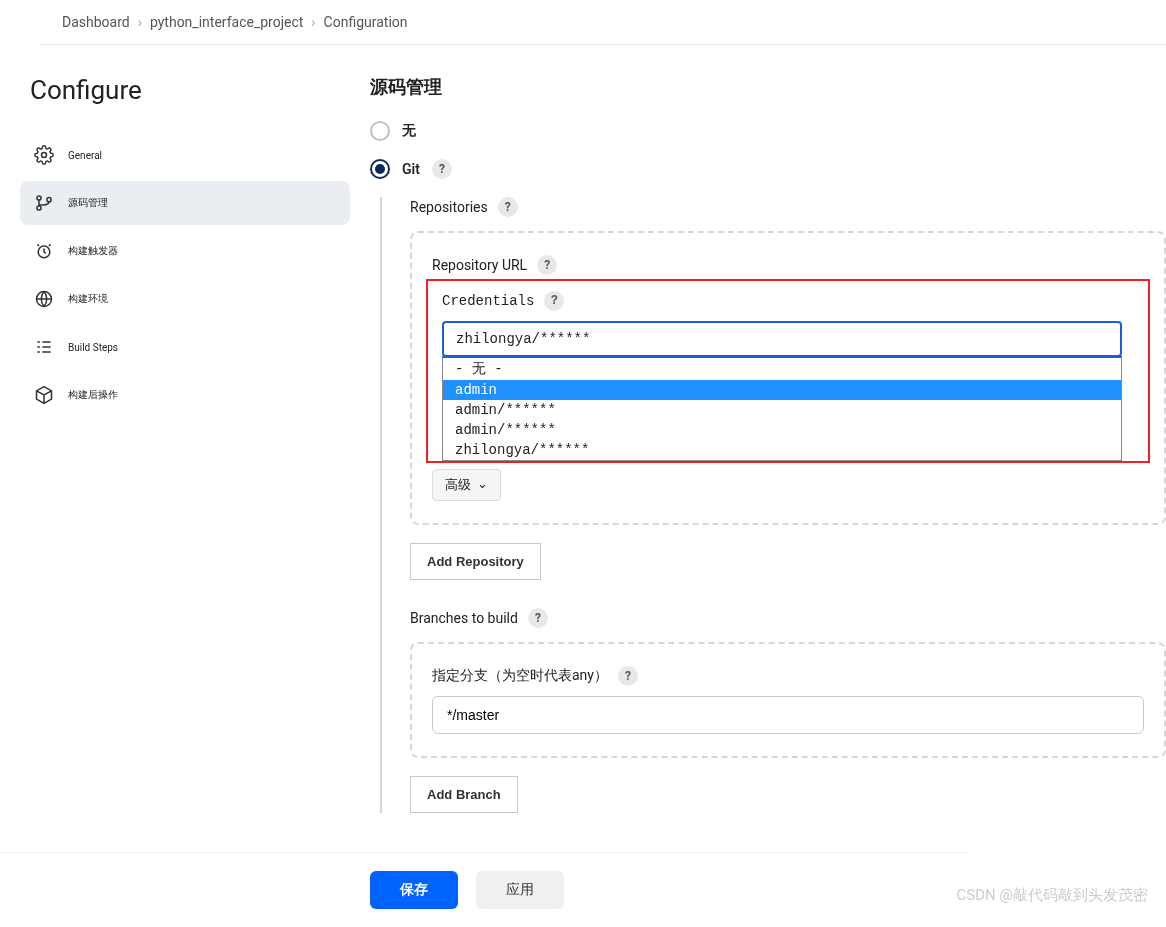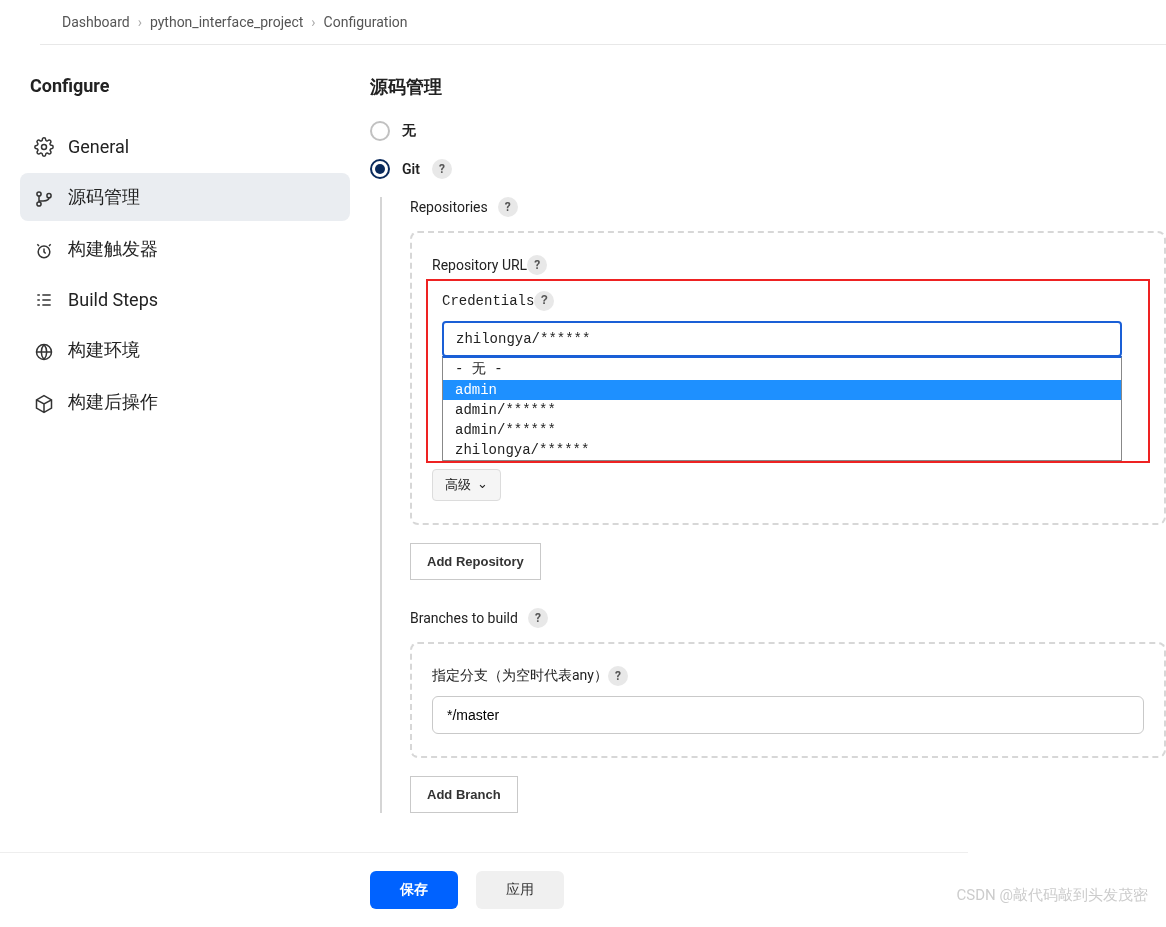--- a/index.html
+++ b/index.html
@@ -4,41 +4,41 @@
   <style>
     * { box-sizing: border-box; margin: 0; padding: 0; }
     body { font-family: -apple-system, BlinkMacSystemFont, "Segoe UI", Roboto, Arial, sans-serif; color: #222; width: 1166px; background: #fff; }
     
     .breadcrumb { padding: 14px 22px; border-bottom: 1px solid #e8e8e8; display: flex; align-items: center; gap: 8px; font-size: 14px; margin-left: 40px; }
     .breadcrumb a { color: #555; text-decoration: none; }
     .breadcrumb .sep { color: #aaa; }
     
     .layout { display: flex; }
     .sidebar { width: 370px; padding: 30px 20px; }
-    .sidebar h1 { font-size: 18px; font-weight: 700; margin-bottom: 28px; padding-left: 10px; }
+    .sidebar h1 { font-size: 26px; font-weight: 400; margin-bottom: 28px; padding-left: 10px; }
     .nav-list { list-style: none; }
-    .nav-item { display: flex; align-items: flex-end; gap: 14px; padding: 12px 14px; border-radius: 8px; cursor: pointer; margin-bottom: 4px; font-size: 18px; }
+    .nav-item { display: flex; align-items: center; gap: 14px; padding: 12px 14px; border-radius: 8px; cursor: pointer; margin-bottom: 4px; font-size: 10px; }
     .nav-item.active { background: #eaedf1; font-weight: 500; }
     .nav-item svg { width: 20px; height: 20px; }
     
     .main { flex: 1; padding: 30px 0 100px 0; }
     .section-title { font-size: 18px; font-weight: 700; margin-bottom: 22px; }
     
     .radio-row { display: flex; align-items: center; gap: 12px; margin-bottom: 18px; }
     .radio { width: 20px; height: 20px; border-radius: 50%; border: 2px solid #c1c1c1; position: relative; }
     .radio.checked { border-color: #0a2a5c; }
     .radio.checked::after { content: ''; position: absolute; top: 3px; left: 3px; width: 10px; height: 10px; border-radius: 50%; background: #0a2a5c; }
     .radio-label { font-size: 14px; font-weight: 600; }
     .help-badge { width: 20px; height: 20px; border-radius: 50%; background: #e8e8e8; display: inline-flex; align-items: center; justify-content: center; font-size: 12px; color: #555; font-weight: 700; }
     
     .git-body { border-left: 2px solid #d5d5d5; margin-left: 10px; padding-left: 28px; margin-top: 18px; }
     .sub-head { display: flex; align-items: center; gap: 10px; font-size: 14px; margin-bottom: 14px; margin-top: 6px; }
     
     .dashed-box { border: 2px dashed #d7d7d7; border-radius: 8px; padding: 22px 20px; margin-bottom: 18px; }
-    .field-label { display: flex; align-items: center; font-size: 14px; margin-bottom: 10px; }
+    .field-label { display: flex; align-items: center; gap: 10px; font-size: 14px; margin-bottom: 10px; }
     .text-input { width: 100%; padding: 10px 14px; border: 1px solid #c9c9c9; border-radius: 6px; font-size: 14px; margin-bottom: 18px; }
     
     .cred-block { position: relative; border: 2px solid #e22; padding: 10px 26px 0 14px; margin: -6px -6px 0 -6px; font-family: Liberation Mono, monospace; }
     .select-box { border: 2px solid #1a5fd6; border-radius: 4px; padding: 8px 12px; font-size: 14px; display: flex; justify-content: space-between; align-items: center; background: #fff; }
     .dropdown-list { border: 1px solid #888; border-top: 2px solid #1a5fd6; font-size: 14px; margin-top: -1px; background: #fff; }
     .dd-item { padding: 2px 12px; cursor: pointer; }
     .dd-item.hl { background: #1e90ff; color: #fff; }
     
     .adv-btn { display: inline-flex; gap: 6px; border: 1px solid #dcdcdc; background: #f5f5f5; padding: 6px 12px; border-radius: 4px; font-size: 13px; margin-top: 6px; }
     .add-btn { border: 1px solid #c9c9c9; background: #fff; padding: 10px 16px; border-radius: 0; font-size: 13px; font-weight: 700; color: #333; cursor: pointer; }
@@ -83,30 +83,30 @@
       <li class="nav-item">
         <svg viewBox="0 0 24 24" fill="none" stroke="#333" stroke-width="1.8">
             <path d="M4 4l2 2M20 4l-2 2"></path>
             <circle cx="12" cy="13" r="7"></circle>
             <path d="M12 9v4l2 2"></path>
           </svg>
         <span>构建触发器</span>
       </li>
       <li class="nav-item">
         <svg viewBox="0 0 24 24" fill="none" stroke="#333" stroke-width="1.8">
-            <path d="M4 6h3M4 12h3M4 18h3M10 6h10M10 12h10M10 18h10"></path>
-          </svg>
-        <span>Build Steps</span>
-      </li>
-      <li class="nav-item">
-        <svg viewBox="0 0 24 24" fill="none" stroke="#333" stroke-width="1.8">
             <circle cx="12" cy="12" r="9"></circle>
             <path d="M3 12h18M12 3a14 14 0 0 1 0 18M12 3a14 14 0 0 0 0 18"></path>
           </svg>
         <span>构建环境</span>
+      </li>
+      <li class="nav-item">
+        <svg viewBox="0 0 24 24" fill="none" stroke="#333" stroke-width="1.8">
+            <path d="M4 6h3M4 12h3M4 18h3M10 6h10M10 12h10M10 18h10"></path>
+          </svg>
+        <span>Build Steps</span>
       </li>
       <li class="nav-item">
         <svg viewBox="0 0 24 24" fill="none" stroke="#333" stroke-width="1.8">
             <path d="M12 2l9 5v10l-9 5-9-5V7zM3 7l9 5 9-5M12 12v10"></path>
           </svg>
         <span>构建后操作</span>
       </li>
     </ul>
   </div>
 

